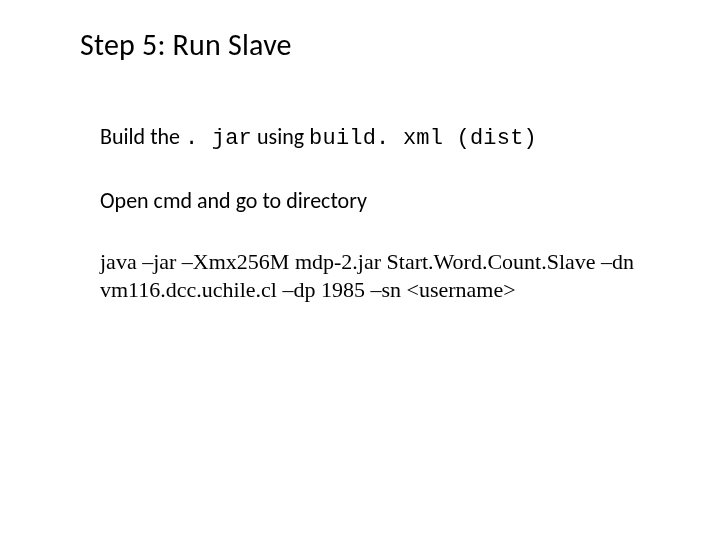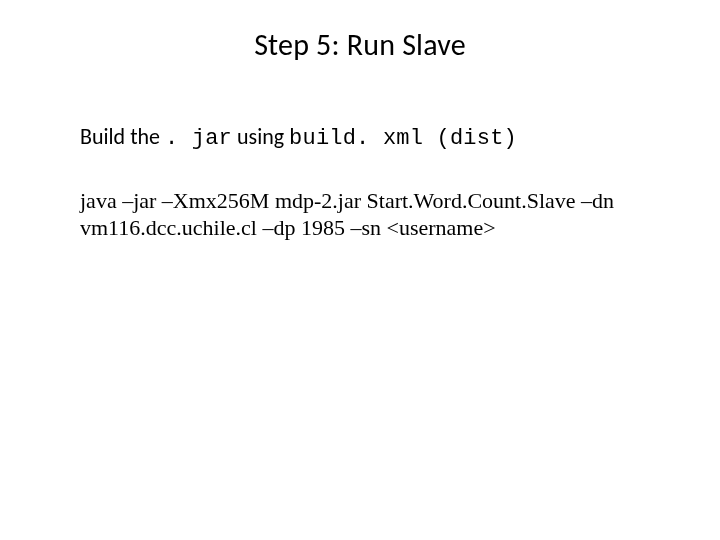--- a/index.html
+++ b/index.html
@@ -11,30 +11,31 @@
     font-family: Calibri, "Segoe UI", Arial, sans-serif;
     color: #000000;
   }
   .slide {
     box-sizing: border-box;
     width: 720px;
     height: 540px;
     padding: 20px 80px 20px 80px;
   }
   .title {
-    text-align: center;
+    text-align: left;
     font-size: 30px;
     font-weight: 400;
     margin-top: 6px;
     margin-bottom: 60px;
     letter-spacing: 0.2px;
   }
   .body {
     font-size: 22px;
     line-height: 1.25;
+    margin-left: 20px;
   }
   .para {
     margin-bottom: 34px;
   }
   .mono {
     font-family: "Courier New", Courier, monospace;
     font-size: 22px;
     letter-spacing: 0.2px;
   }
   .cmd {
@@ -51,17 +52,18 @@
 <div class="slide">
 
   <div class="title">Step 5: Run Slave</div>
 
   <div class="body">
 
     <div class="para">
       <span>Build the </span><span class="mono">. jar</span><span> using </span><span class="mono">build. xml (dist)</span>
     </div>
 
+    <div class="para">Open cmd and go to directory</div>
 
     <div class="cmd">java –jar –Xmx256M mdp-2.jar Start.Word.Count.Slave –dn vm116.dcc.uchile.cl –dp 1985 –sn &lt;username&gt;</div>
 
   </div>
 </div>
 
 </body></html>

